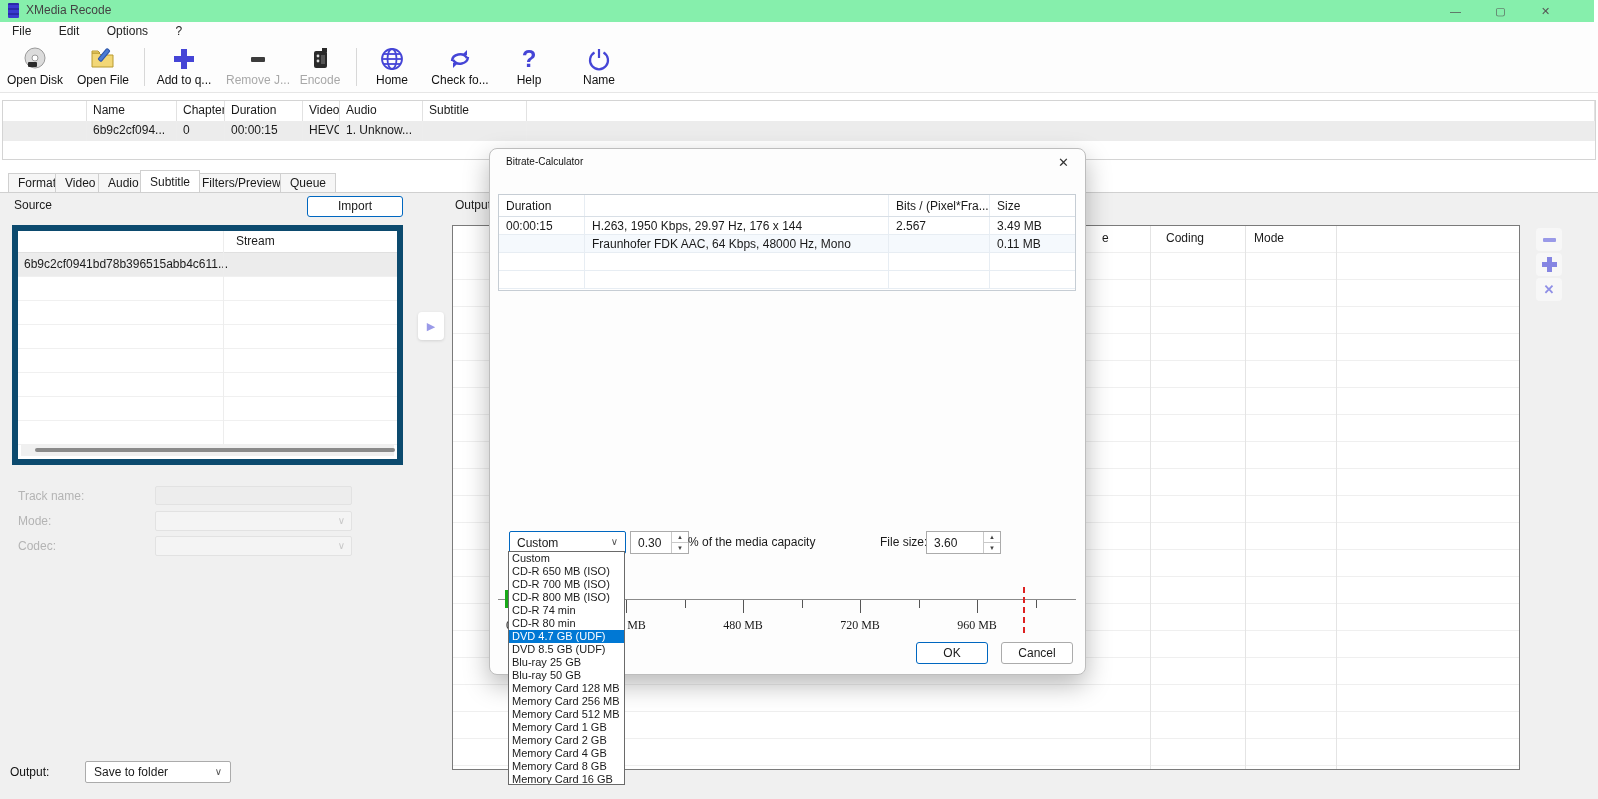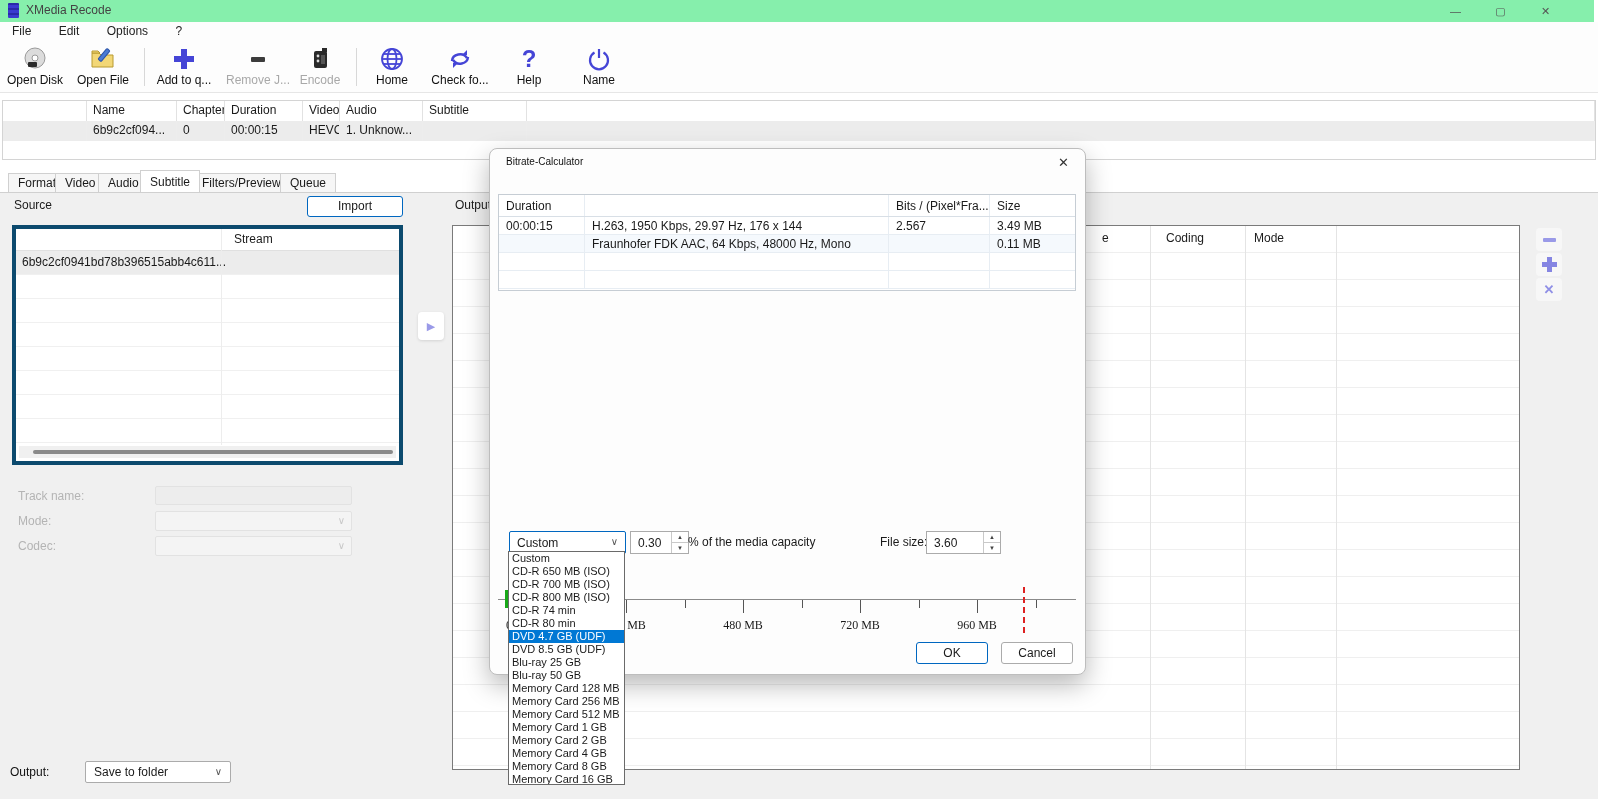--- a/index.html
+++ b/index.html
@@ -38,21 +38,21 @@
   #tabs { position:absolute; left:0; top:170px; width:1598px; height:22px; background:#fff; }
   .tab { position:absolute; top:3px; height:19px; padding:2px 9px; background:#f6f6f6; border:1px solid #d0d0d0; border-bottom:none; white-space:nowrap; }
   .tab.active { top:0; height:22px; background:#fff; padding-top:4px; z-index:2; }
 
   
   #mainpanel { position:absolute; left:0; top:192px; width:1598px; height:607px; background:#f0f0f0; border-top:1px solid #d0d0d0; }
 
   #source-label { position:absolute; left:14px; top:198px; }
   #import-btn { position:absolute; left:307px; top:196px; width:96px; height:21px; background:#fff; border:1px solid #0067c0; border-radius:3px; text-align:center; line-height:19px; }
 
-  #source-table { position:absolute; left:12px; top:225px; width:391px; height:240px; background:#fff; border:4px solid #0c4a6e; }
+  #source-table { position:absolute; left:12px; top:225px; width:391px; height:240px; background:#fff; border:6px solid #0c4a6e; }
   #st-header { height:22px; border-bottom:1px solid #e0e0e0; position:relative; }
   #st-header .st-colname { position:absolute; left:218px; top:3px; }
   #st-vline { position:absolute; left:205px; top:0; width:1px; height:216px; background:#ededed; }
   .st-row { height:24px; border-bottom:1px solid #f0f0f0; padding:4px 6px; white-space:nowrap; overflow:hidden; }
   .st-row.selected { background:#ececec; }
   #st-scroll { position:absolute; left:3px; right:3px; bottom:3px; height:12px; background:#f0f0f0; }
   #st-thumb { position:absolute; left:14px; top:4px; width:360px; height:4px; background:#8a8a8a; border-radius:2px; }
 
   #transfer-btn { position:absolute; left:418px; top:312px; width:26px; height:28px; background:#fff; border-radius:4px; box-shadow:0 1px 3px rgba(0,0,0,0.12); color:#9a9ae8; text-align:center; line-height:28px; font-size:11px; }
 

